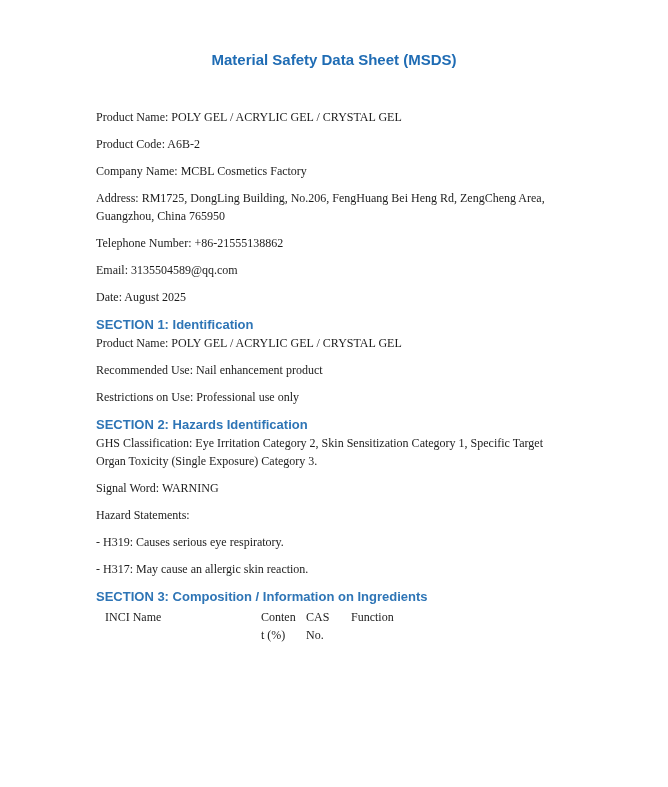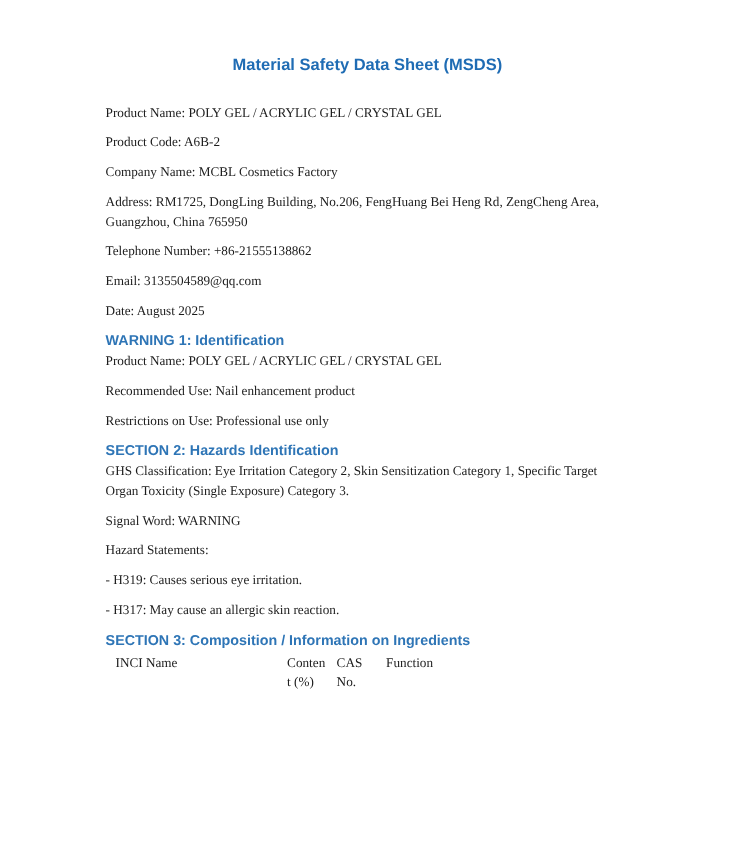--- a/index.html
+++ b/index.html
@@ -17,21 +17,21 @@
     overflow: hidden;
     color: var(--body-color, #1c1c1c);
   }
   .doc-title {
     text-align: center;
     font-family: "Liberation Sans", sans-serif;
     font-weight: bold;
     font-size: 15px;
     line-height: 20px;
     color: var(--title-color, #1f6cb4);
-    margin-bottom: 23px;
+    margin-bottom: 38px;
   }
   .para {
     font-size: 12px;
     line-height: 18px;
     margin-bottom: 9px;
     color: var(--body-color, #1c1c1c);
   }
   .section-heading {
     font-family: "Liberation Sans", sans-serif;
     font-weight: bold;
@@ -67,32 +67,32 @@
     <p class="para">Product Name: POLY GEL / ACRYLIC GEL / CRYSTAL GEL</p>
     <p class="para">Product Code: A6B-2</p>
     <p class="para">Company Name: MCBL Cosmetics Factory</p>
     <p class="para">Address: RM1725, DongLing Building, No.206, FengHuang Bei Heng Rd, ZengCheng Area, Guangzhou, China 765950</p>
     <p class="para">Telephone Number: +86-21555138862</p>
     <p class="para">Email: 3135504589@qq.com</p>
     <p class="para">Date: August 2025</p>
   </div>
 
   <div>
-    <div class="section-heading">WARNING 1: Identification</div>
+    <div class="section-heading">SECTION 1: Identification</div>
     <p class="para">Product Name: POLY GEL / ACRYLIC GEL / CRYSTAL GEL</p>
     <p class="para">Recommended Use: Nail enhancement product</p>
     <p class="para">Restrictions on Use: Professional use only</p>
   </div>
 
   <div>
     <div class="section-heading">SECTION 2: Hazards Identification</div>
     <p class="para">GHS Classification: Eye Irritation Category 2, Skin Sensitization Category 1, Specific Target Organ Toxicity (Single Exposure) Category 3.</p>
     <p class="para">Signal Word: WARNING</p>
     <p class="para">Hazard Statements:</p>
-    <p class="para">- H319: Causes serious eye irritation.</p>
+    <p class="para">- H319: Causes serious eye respiratory.</p>
     <p class="para">- H317: May cause an allergic skin reaction.</p>
   </div>
 
   <div>
     <div class="section-heading">SECTION 3: Composition / Information on Ingredients</div>
     <div class="ingredients-table">
       <div class="cell col-inci">INCI Name</div>
       <div class="cell col-content">Content (%)</div>
       <div class="cell col-cas">CAS No.</div>
       <div class="cell col-func">Function</div>

